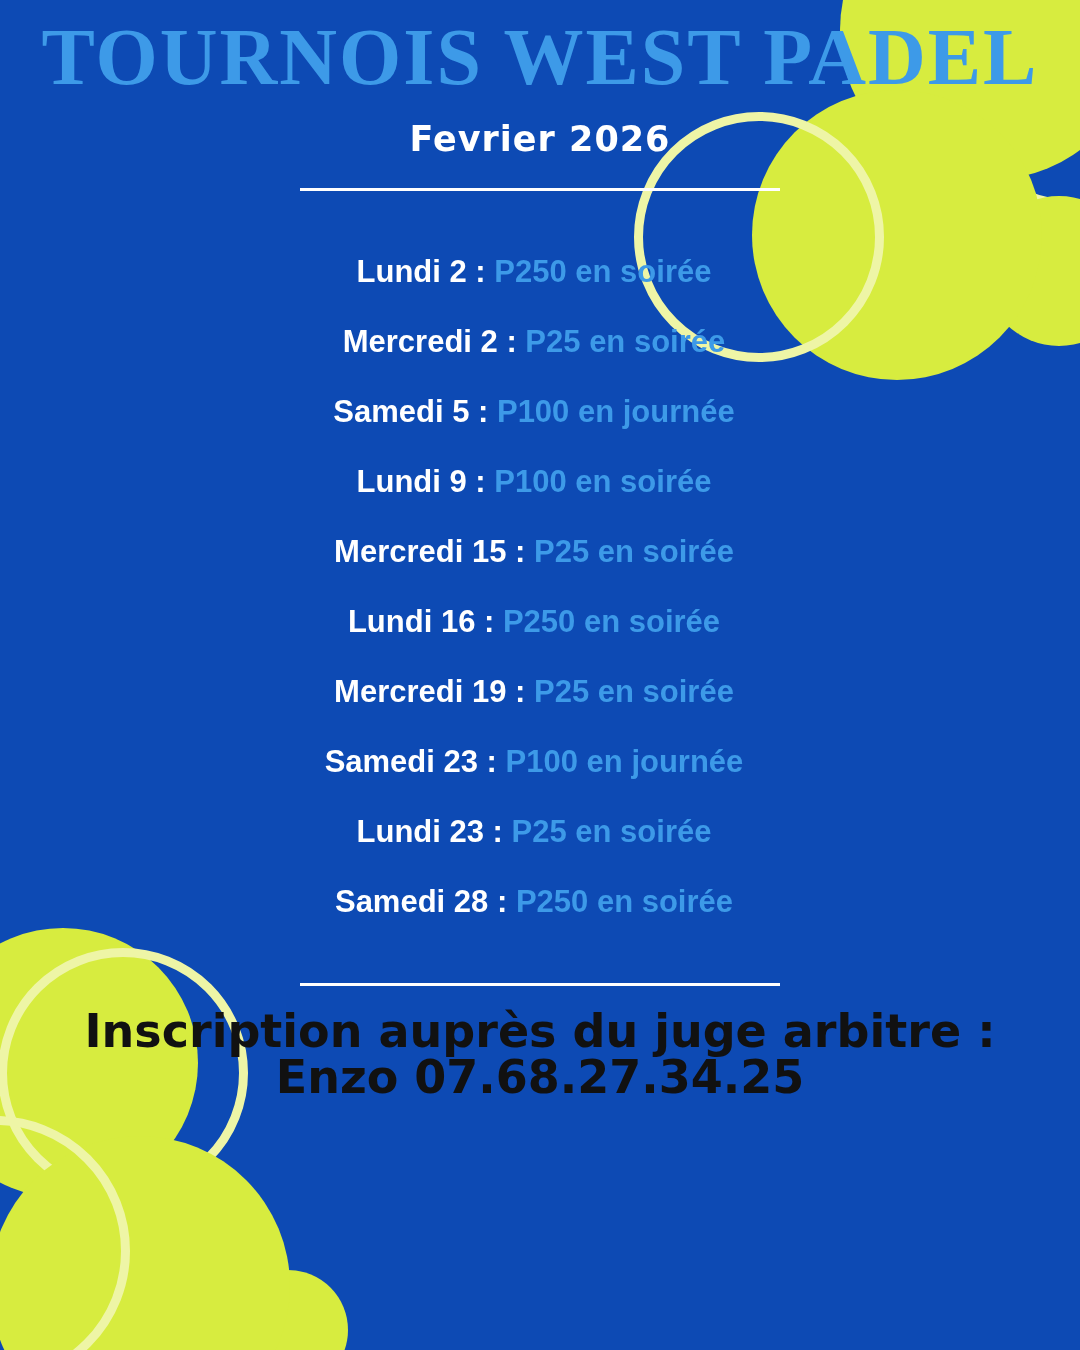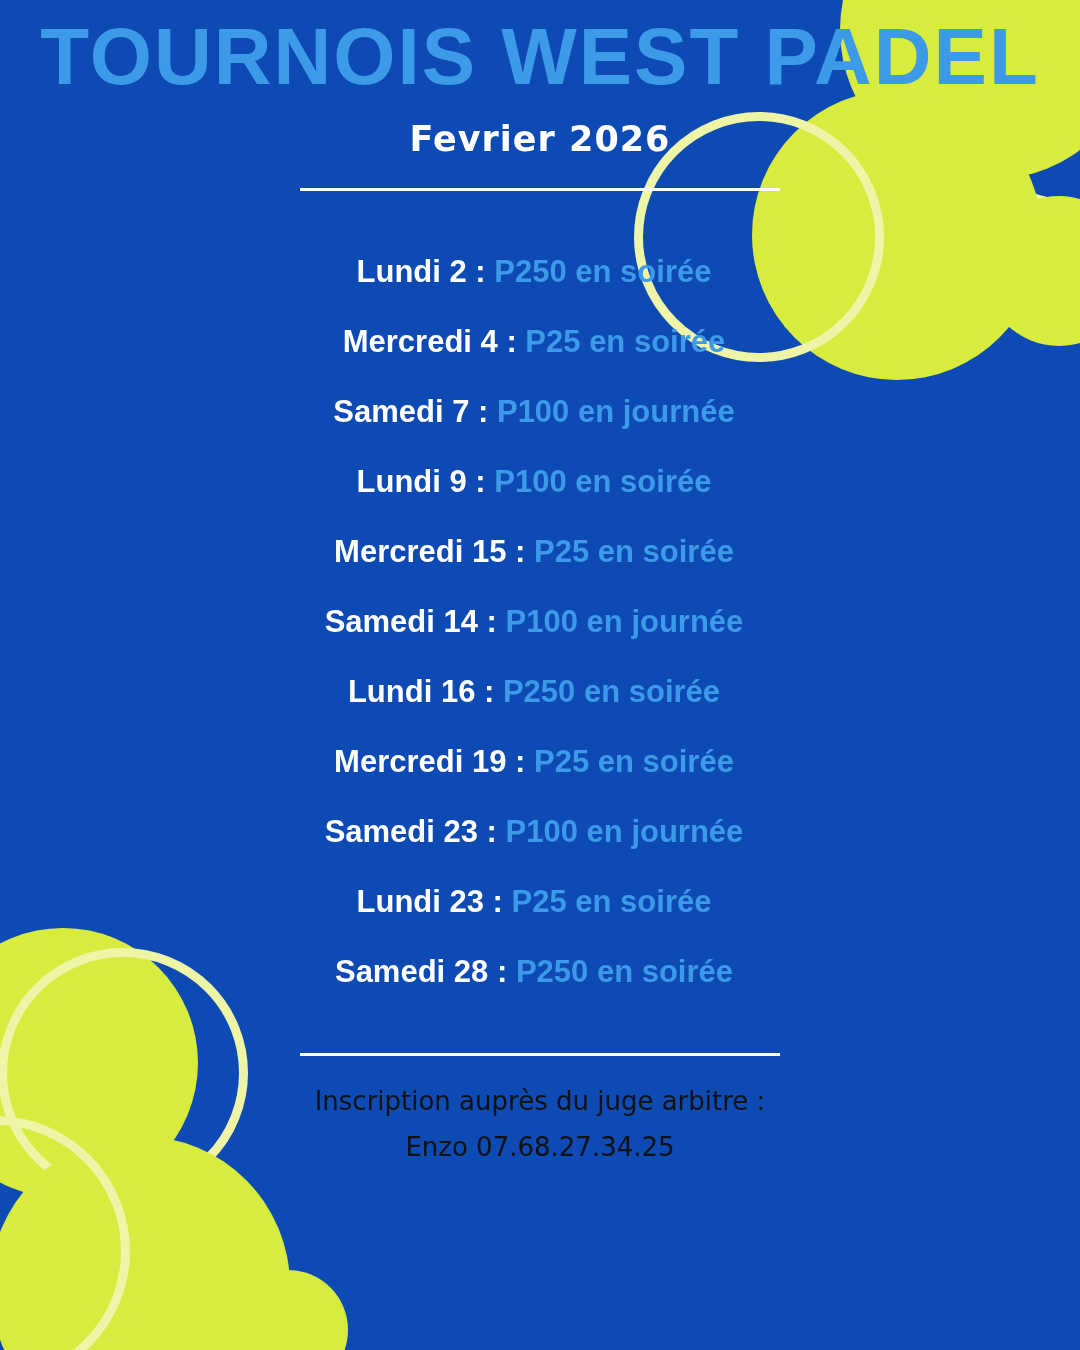--- a/index.html
+++ b/index.html
@@ -96,21 +96,21 @@
 
   .title {
     margin: 0;
     padding: 14px 0 0 0;
     font-size: 80px;
     line-height: 86px;
     font-weight: 800;
     letter-spacing: 2px;
     color: #3d9ae8;
     text-transform: uppercase;
-    font-family: Liberation Sans, sans-serif;
+    font-family: Liberation Serif, serif;
     white-space: nowrap;
   }
 
   .subtitle {
     margin: 14px 0 0 0;
     font-size: 35px;
     line-height: 50px;
     font-weight: 800;
     color: #ffffff;
     letter-spacing: 1px;
@@ -141,23 +141,23 @@
     color: #ffffff;
     white-space: nowrap;
   }
   .schedule .cat {
     color: #3d9ae8;
   }
 
   .footer {
     margin: 22px 0 0 0;
     color: #111111;
-    font-size: 26px;
+    font-size: 46px;
     line-height: 46px;
-    font-weight: 400;
+    font-weight: 700;
     font-family: "DejaVu Sans", sans-serif;
   }
   .footer div {
     white-space: nowrap;
   }
 </style>
 </head>
 <body>
 
 <div class="poster">
@@ -183,25 +183,24 @@
   <div class="content">
 
     <h1 class="title">TOURNOIS WEST PADEL</h1>
 
     <h2 class="subtitle">Fevrier 2026</h2>
 
     <hr class="divider">
 
     <ul class="schedule">
       <li><span>Lundi 2 :</span> <span class="cat">P250 en soirée</span></li>
-      <li><span>Mercredi 4 :</span> <span class="cat">P25 en soirée</span></li>
-      <li><span>Samedi 7 :</span> <span class="cat">P100 en journée</span></li>
+      <li><span>Mercredi 2 :</span> <span class="cat">P25 en soirée</span></li>
+      <li><span>Samedi 5 :</span> <span class="cat">P100 en journée</span></li>
       <li><span>Lundi 9 :</span> <span class="cat">P100 en soirée</span></li>
       <li><span>Mercredi 15 :</span> <span class="cat">P25 en soirée</span></li>
-      <li><span>Samedi 14 :</span> <span class="cat">P100 en journée</span></li>
       <li><span>Lundi 16 :</span> <span class="cat">P250 en soirée</span></li>
       <li><span>Mercredi 19 :</span> <span class="cat">P25 en soirée</span></li>
       <li><span>Samedi 23 :</span> <span class="cat">P100 en journée</span></li>
       <li><span>Lundi 23 :</span> <span class="cat">P25 en soirée</span></li>
       <li><span>Samedi 28 :</span> <span class="cat">P250 en soirée</span></li>
     </ul>
 
     <hr class="divider divider-bottom">
 
     <div class="footer">

